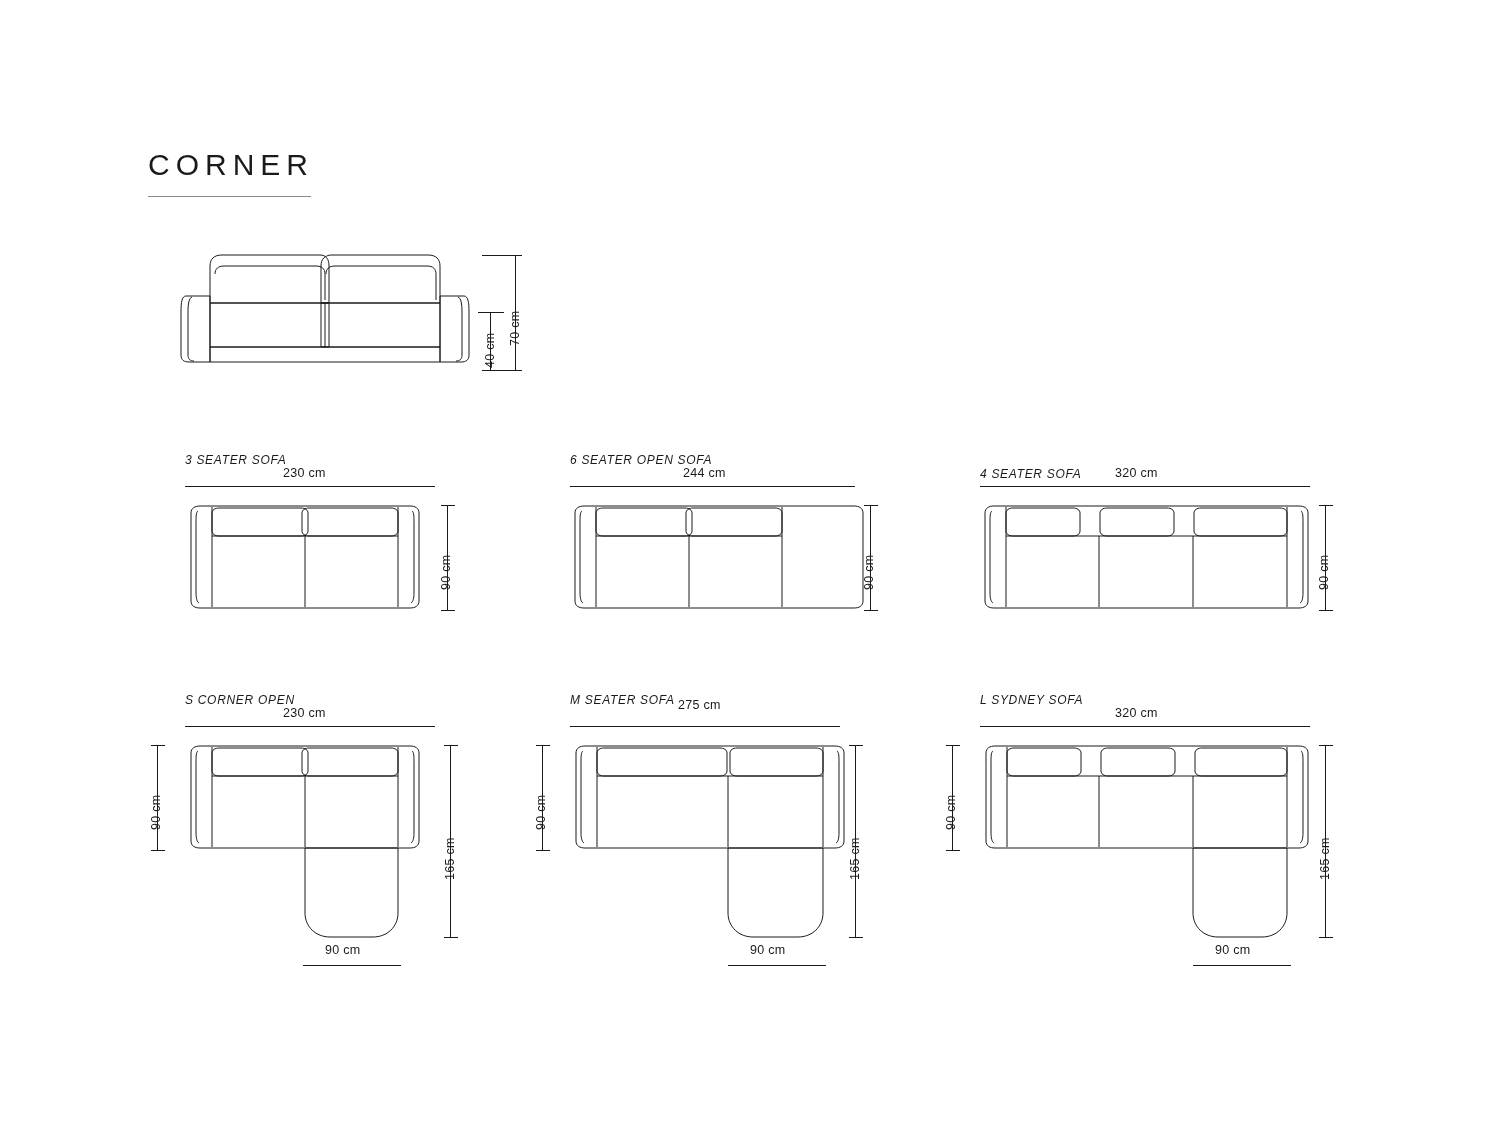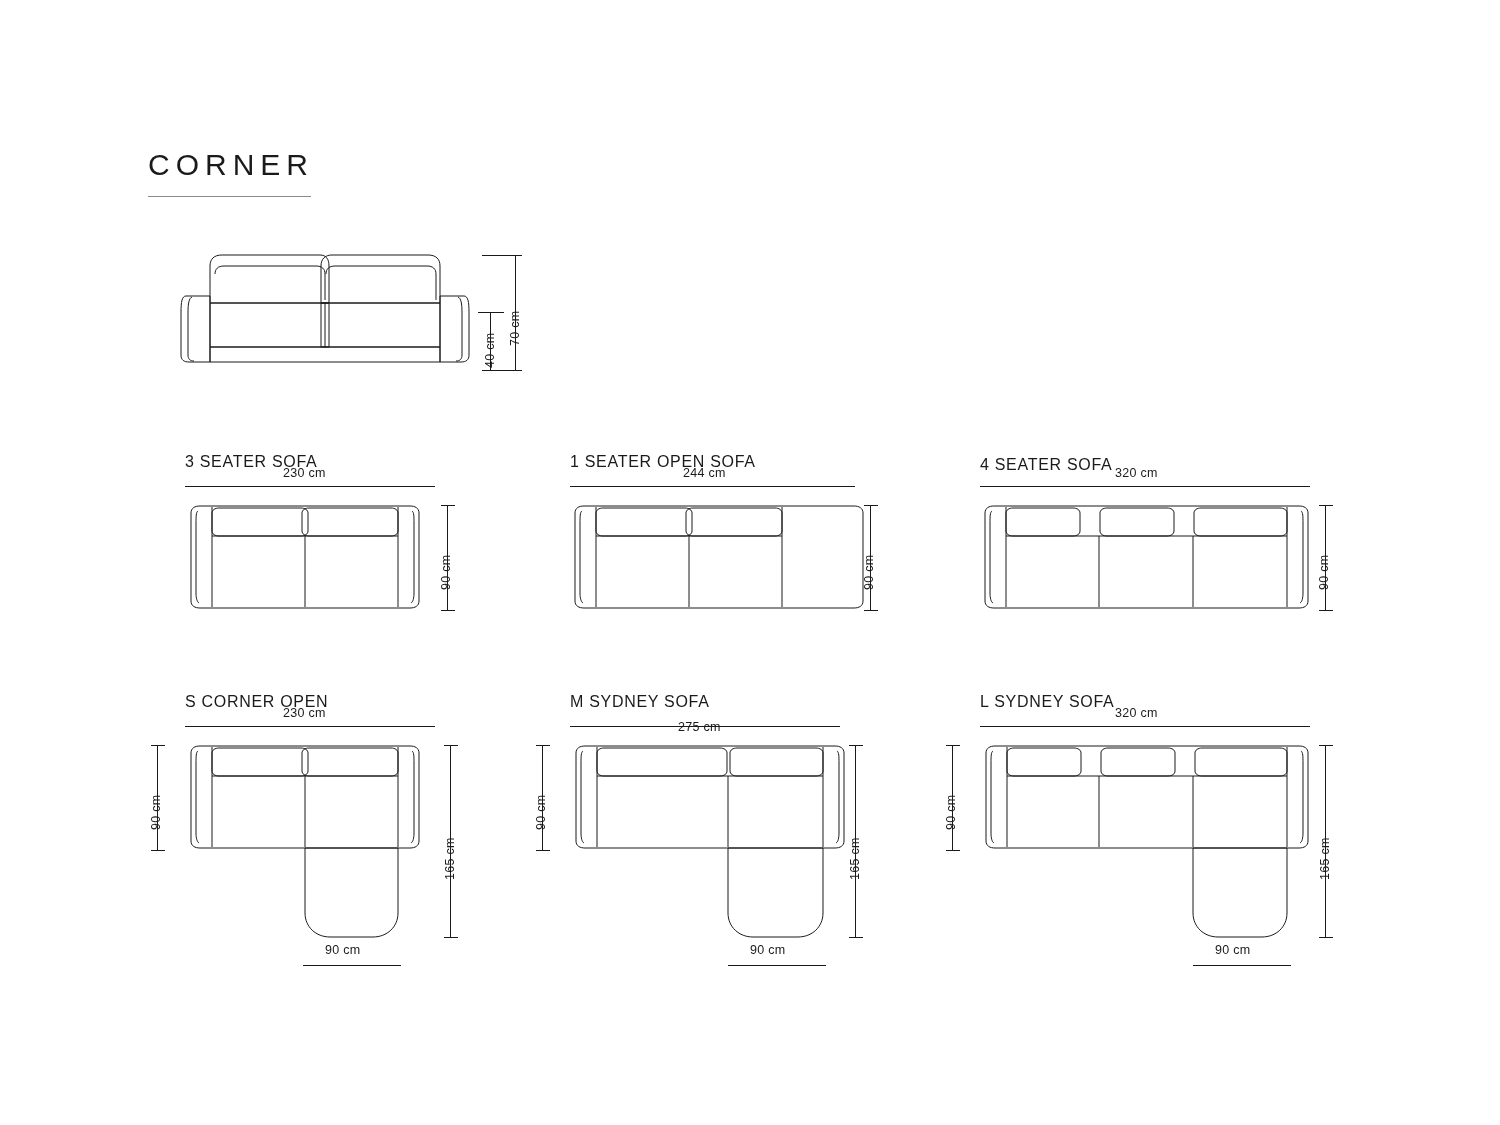--- a/index.html
+++ b/index.html
@@ -35,24 +35,25 @@
     background: #8a8a8a;
     margin-top: 16px;
   }
 
   
   .fig {
     position: absolute;
   }
   .cap {
     position: absolute;
-    font-size: 16px;
+    font-size: 12px;
     letter-spacing: 0.7px;
     color: #1a1a1a;
     white-space: nowrap;
+    font-style: italic;
   }
   .dim {
     position: absolute;
     font-size: 12.5px;
     letter-spacing: 0.3px;
     color: #1a1a1a;
     white-space: nowrap;
   }
   .dim.vert {
     transform-origin: 0 0;
@@ -138,21 +139,21 @@
     <path class="stroke" d="M22,31 L208,31"></path>
   </svg>
 
   <div class="line-v" style="left:262px; top:55px; height:105px;"></div>
   <div class="line-h" style="left:256px; top:55px; width:14px;"></div>
   <div class="line-h" style="left:256px; top:160px; width:14px;"></div>
   <div class="dim vert" style="left:254px; top:140px;">90 cm</div>
 </div>
 
 <div class="fig" style="left:570px; top:450px;">
-  <div class="cap" style="left:0px; top:3px;">1 SEATER OPEN SOFA</div>
+  <div class="cap" style="left:0px; top:3px;">6 SEATER OPEN SOFA</div>
   <div class="line-h" style="left:0px; top:36px; width:285px;"></div>
   <div class="dim" style="left:113px; top:16px;">244 cm</div>
   <svg width="290" height="105" viewBox="0 0 290 105" style="position:absolute; left:4px; top:55px;">
     <path class="stroke" d="M1,8 C1,3 5,1 10,1 L280,1 C285,1 289,3 289,8 L289,96 C289,101 285,103 280,103 L10,103 C5,103 1,101 1,96 Z"></path>
     <path class="stroke" d="M22,2 L22,102"></path>
     <path class="stroke" d="M8,6 C6,7 6,12 6,18 L6,88 C6,93 7,97 9,98"></path>
 
     <path class="stroke" d="M22,8 C22,5 25,3 29,3 L111,3 C115,3 118,5 118,8 L118,26 C118,29 115,31 111,31 L29,31 C25,31 22,29 22,26 Z"></path>
     <path class="stroke" d="M112,8 C112,5 115,3 119,3 L201,3 C205,3 208,5 208,8 L208,26 C208,29 205,31 201,31 L119,31 C115,31 112,29 112,26 Z"></path>
     <path class="stroke" d="M22,31 L208,31"></path>
@@ -160,21 +161,21 @@
 
     <path class="stroke" d="M208,2 L208,102"></path>
   </svg>
   <div class="line-v" style="left:300px; top:55px; height:105px;"></div>
   <div class="line-h" style="left:294px; top:55px; width:14px;"></div>
   <div class="line-h" style="left:294px; top:160px; width:14px;"></div>
   <div class="dim vert" style="left:292px; top:140px;">90 cm</div>
 </div>
 
 <div class="fig" style="left:980px; top:450px;">
-  <div class="cap" style="left:0px; top:6px;">4 SEATER SOFA</div>
+  <div class="cap" style="left:0px; top:17px;">4 SEATER SOFA</div>
   <div class="line-h" style="left:0px; top:36px; width:330px;"></div>
   <div class="dim" style="left:135px; top:16px;">320 cm</div>
   <svg width="325" height="105" viewBox="0 0 325 105" style="position:absolute; left:4px; top:55px;">
     <path class="stroke" d="M1,8 C1,3 5,1 10,1 L315,1 C320,1 324,3 324,8 L324,96 C324,101 320,103 315,103 L10,103 C5,103 1,101 1,96 Z"></path>
     <path class="stroke" d="M22,2 L22,102"></path>
     <path class="stroke" d="M8,6 C6,7 6,12 6,18 L6,88 C6,93 7,97 9,98"></path>
     <path class="stroke" d="M303,2 L303,102"></path>
     <path class="stroke" d="M317,6 C319,7 319,12 319,18 L319,88 C319,93 318,97 316,98"></path>
 
     <path class="stroke" d="M22,8 C22,5 25,3 29,3 L89,3 C93,3 96,5 96,8 L96,26 C96,29 93,31 89,31 L29,31 C25,31 22,29 22,26 Z"></path>
@@ -218,23 +219,23 @@
   <div class="line-v" style="left:265px; top:55px; height:192px;"></div>
   <div class="line-h" style="left:259px; top:55px; width:14px;"></div>
   <div class="line-h" style="left:259px; top:247px; width:14px;"></div>
   <div class="dim vert" style="left:258px; top:190px;">165 cm</div>
 
   <div class="line-h" style="left:118px; top:275px; width:98px;"></div>
   <div class="dim" style="left:140px; top:253px;">90 cm</div>
 </div>
 
 <div class="fig" style="left:570px; top:690px;">
-  <div class="cap" style="left:0px; top:3px;">M SYDNEY SOFA</div>
+  <div class="cap" style="left:0px; top:3px;">M SEATER SOFA</div>
   <div class="line-h" style="left:0px; top:36px; width:270px;"></div>
-  <div class="dim" style="left:108px; top:30px;">275 cm</div>
+  <div class="dim" style="left:108px; top:8px;">275 cm</div>
 
   <div class="line-v" style="left:-28px; top:55px; height:105px;"></div>
   <div class="line-h" style="left:-34px; top:55px; width:14px;"></div>
   <div class="line-h" style="left:-34px; top:160px; width:14px;"></div>
   <div class="dim vert" style="left:-36px; top:140px;">90 cm</div>
 
   <svg width="272" height="200" viewBox="0 0 272 200" style="position:absolute; left:5px; top:55px;">
     <path class="stroke" d="M1,8 C1,3 5,1 10,1 L260,1 C265,1 269,3 269,8 L269,96 C269,101 265,103 260,103 L10,103 C5,103 1,101 1,96 Z"></path>
     <path class="stroke" d="M22,2 L22,102"></path>
     <path class="stroke" d="M8,6 C6,7 6,12 6,18 L6,88 C6,93 7,97 9,98"></path>

